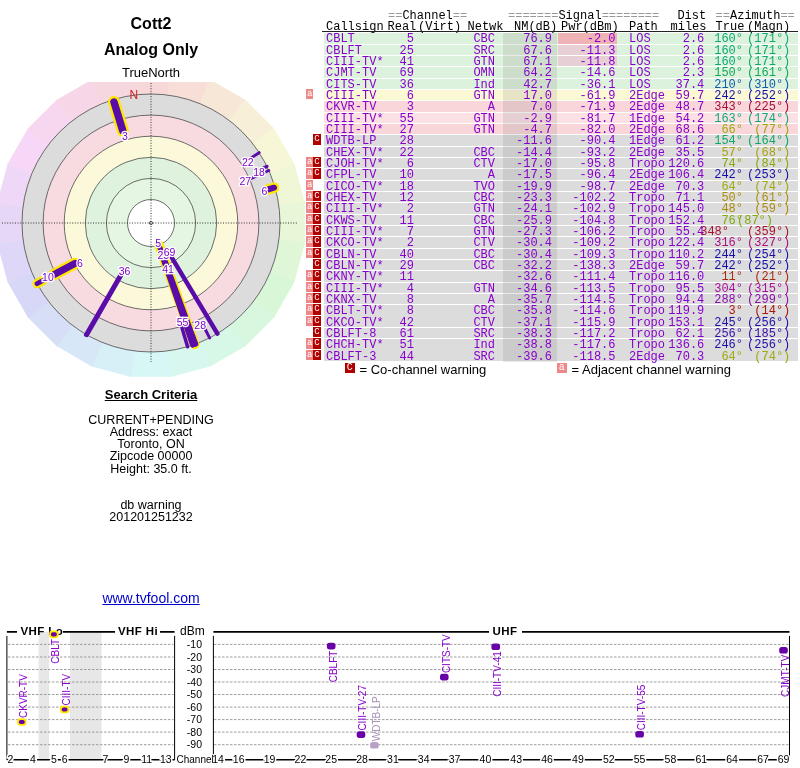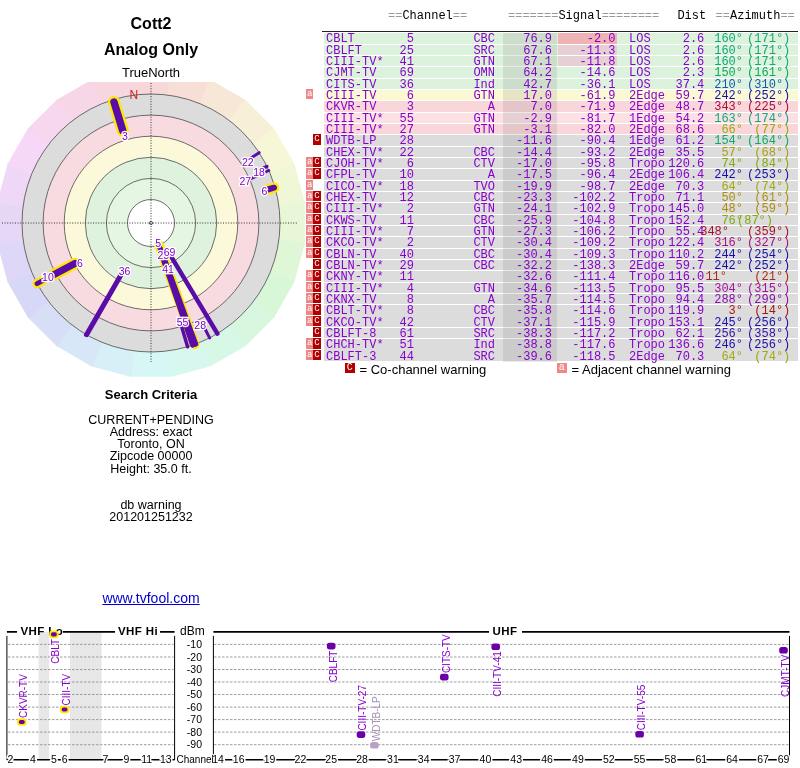--- a/index.html
+++ b/index.html
@@ -152,20 +152,32 @@
 <div class="stripe" style="left:502.6px;top:33.2px;width:54.8px;height:328.6px"></div>
 <div class="pcell" style="top:33.2px;background:#efb3b6"></div>
 <div class="pcell" style="top:44.5px;background:#e6d0d6"></div>
 <div class="pcell" style="top:55.9px;background:#e6d0d6"></div>
 <div class="thead" style="top:9px">
       <span style="left:388px"><i>==</i>Channel<i>==</i></span>
       <span style="left:508px"><i>=======</i>Signal<i>========</i></span>
       <span style="left:677.4px">Dist</span>
       <span style="left:715.6px"><i>==</i>Azimuth<i>==</i></span>
     </div>
+<div class="thead" style="top:20px">
+      <span style="left:326px">Callsign</span>
+      <span style="left:387.5px">Real</span>
+      <span style="left:418px">(Virt)</span>
+      <span style="left:467.5px">Netwk</span>
+      <span style="left:514px">NM(dB)</span>
+      <span style="left:561px">Pwr(dBm)</span>
+      <span style="left:629px">Path</span>
+      <span style="left:670.5px">miles</span>
+      <span style="left:715.6px">True</span>
+      <span style="left:747px">(Magn)</span>
+    </div>
 <div style="position:absolute;left:322px;top:31px;width:476px;height:1px;background:#222"></div>
 <div class="tr" style="top:32.4px">
       <span style="left:326px">CBLT</span>
       <span class="r" style="right:386px">5</span>
       <span class="r" style="right:305px">CBC</span>
       <span class="r" style="right:248px">76.9</span>
       <span class="r" style="right:184.5px">-2.0</span>
       <span style="left:629px">LOS</span>
       <span class="r" style="right:95.70000000000005px">2.6</span>
       <span class="r" style="right:57px;color:hsl(160,85%,36%)">160°</span>
@@ -246,21 +258,21 @@
       <span class="r" style="right:184.5px">-81.7</span>
       <span style="left:629px">1Edge</span>
       <span class="r" style="right:95.70000000000005px">54.2</span>
       <span class="r" style="right:57px;color:hsl(163,85%,36%)">163°</span>
       <span class="r" style="right:9.700000000000045px;color:hsl(163,85%,36%)">(174°)</span>
     </div>
 <div class="tr" style="top:123.0px">
       <span style="left:326px">CIII-TV*</span>
       <span class="r" style="right:386px">27</span>
       <span class="r" style="right:305px">GTN</span>
-      <span class="r" style="right:248px">-3.1</span>
+      <span class="r" style="right:248px">-4.7</span>
       <span class="r" style="right:184.5px">-82.0</span>
       <span style="left:629px">2Edge</span>
       <span class="r" style="right:95.70000000000005px">68.6</span>
       <span class="r" style="right:57px;color:hsl(66,85%,36%)">66°</span>
       <span class="r" style="right:9.700000000000045px;color:hsl(66,85%,36%)">(77°)</span>
     </div>
 <div class="tr" style="top:134.4px">
       <span style="left:326px">WDTB-LP</span>
       <span class="r" style="right:386px">28</span>
       <span class="r" style="right:248px">-11.6</span>
@@ -410,21 +422,21 @@
       <span class="r" style="right:9.700000000000045px;color:hsl(242,85%,36%)">(252°)</span>
       <span class="mk mc" style="left:313.4px">C</span>
     </div>
 <div class="tr" style="top:270.3px">
       <span style="left:326px">CKNY-TV*</span>
       <span class="r" style="right:386px">11</span>
       <span class="r" style="right:248px">-32.6</span>
       <span class="r" style="right:184.5px">-111.4</span>
       <span style="left:629px">Tropo</span>
       <span class="r" style="right:95.70000000000005px">116.0</span>
-      <span class="r" style="right:73px;color:hsl(11,85%,36%)">11°</span>
+      <span class="r" style="right:57px;color:hsl(11,85%,36%)">11°</span>
       <span class="r" style="right:9.700000000000045px;color:hsl(11,85%,36%)">(21°)</span>
       <span class="mk ma" style="left:306px">a</span>
       <span class="mk mc" style="left:313.4px">C</span>
     </div>
 <div class="tr" style="top:281.7px">
       <span style="left:326px">CIII-TV*</span>
       <span class="r" style="right:386px">4</span>
       <span class="r" style="right:305px">GTN</span>
       <span class="r" style="right:248px">-34.6</span>
       <span class="r" style="right:184.5px">-113.5</span>
@@ -476,21 +488,21 @@
     </div>
 <div class="tr" style="top:327.0px">
       <span style="left:326px">CBLFT-8</span>
       <span class="r" style="right:386px">61</span>
       <span class="r" style="right:305px">SRC</span>
       <span class="r" style="right:248px">-38.3</span>
       <span class="r" style="right:184.5px">-117.2</span>
       <span style="left:629px">Tropo</span>
       <span class="r" style="right:95.70000000000005px">62.1</span>
       <span class="r" style="right:57px;color:hsl(256,85%,36%)">256°</span>
-      <span class="r" style="right:9.700000000000045px;color:hsl(256,85%,36%)">(358°)</span>
+      <span class="r" style="right:9.700000000000045px;color:hsl(256,85%,36%)">(185°)</span>
       <span class="mk mc" style="left:313.4px">C</span>
     </div>
 <div class="tr" style="top:338.3px">
       <span style="left:326px">CHCH-TV*</span>
       <span class="r" style="right:386px">51</span>
       <span class="r" style="right:305px">Ind</span>
       <span class="r" style="right:248px">-38.8</span>
       <span class="r" style="right:184.5px">-117.6</span>
       <span style="left:629px">Tropo</span>
       <span class="r" style="right:95.70000000000005px">136.6</span>
@@ -513,21 +525,21 @@
       <span class="mk mc" style="left:313.4px">C</span>
     </div>
 <div class="legend" style="top:362px">
       <span class="mk mc lg" style="left:345px;top:1px">C</span>
       <span style="left:359.5px">= Co-channel warning</span>
       <span class="mk ma lg" style="left:557px;top:1px">a</span>
       <span style="left:571.5px">= Adjacent channel warning</span>
     </div>
 </div>
 <div class="sc">
-<div style="font-weight:bold;font-size:13px;margin-bottom:12.5px;margin-top:1px">Search Criteria</div>
+<div style="font-weight:bold;font-size:13px;text-decoration:underline;margin-bottom:12.5px;margin-top:1px">Search Criteria</div>
 <div>CURRENT+PENDING</div>
 <div>Address: exact</div>
 <div>Toronto, ON</div>
 <div>Zipcode 00000</div>
 <div>Height: 35.0 ft.</div>
 <div style="height:24.5px"></div>
 <div>db warning</div>
 <div>201201251232</div>
 </div>
 <div class="abs" style="left:56px;top:590px;width:190px;text-align:center;font-size:14px"><a href="#">www.tvfool.com</a></div>

